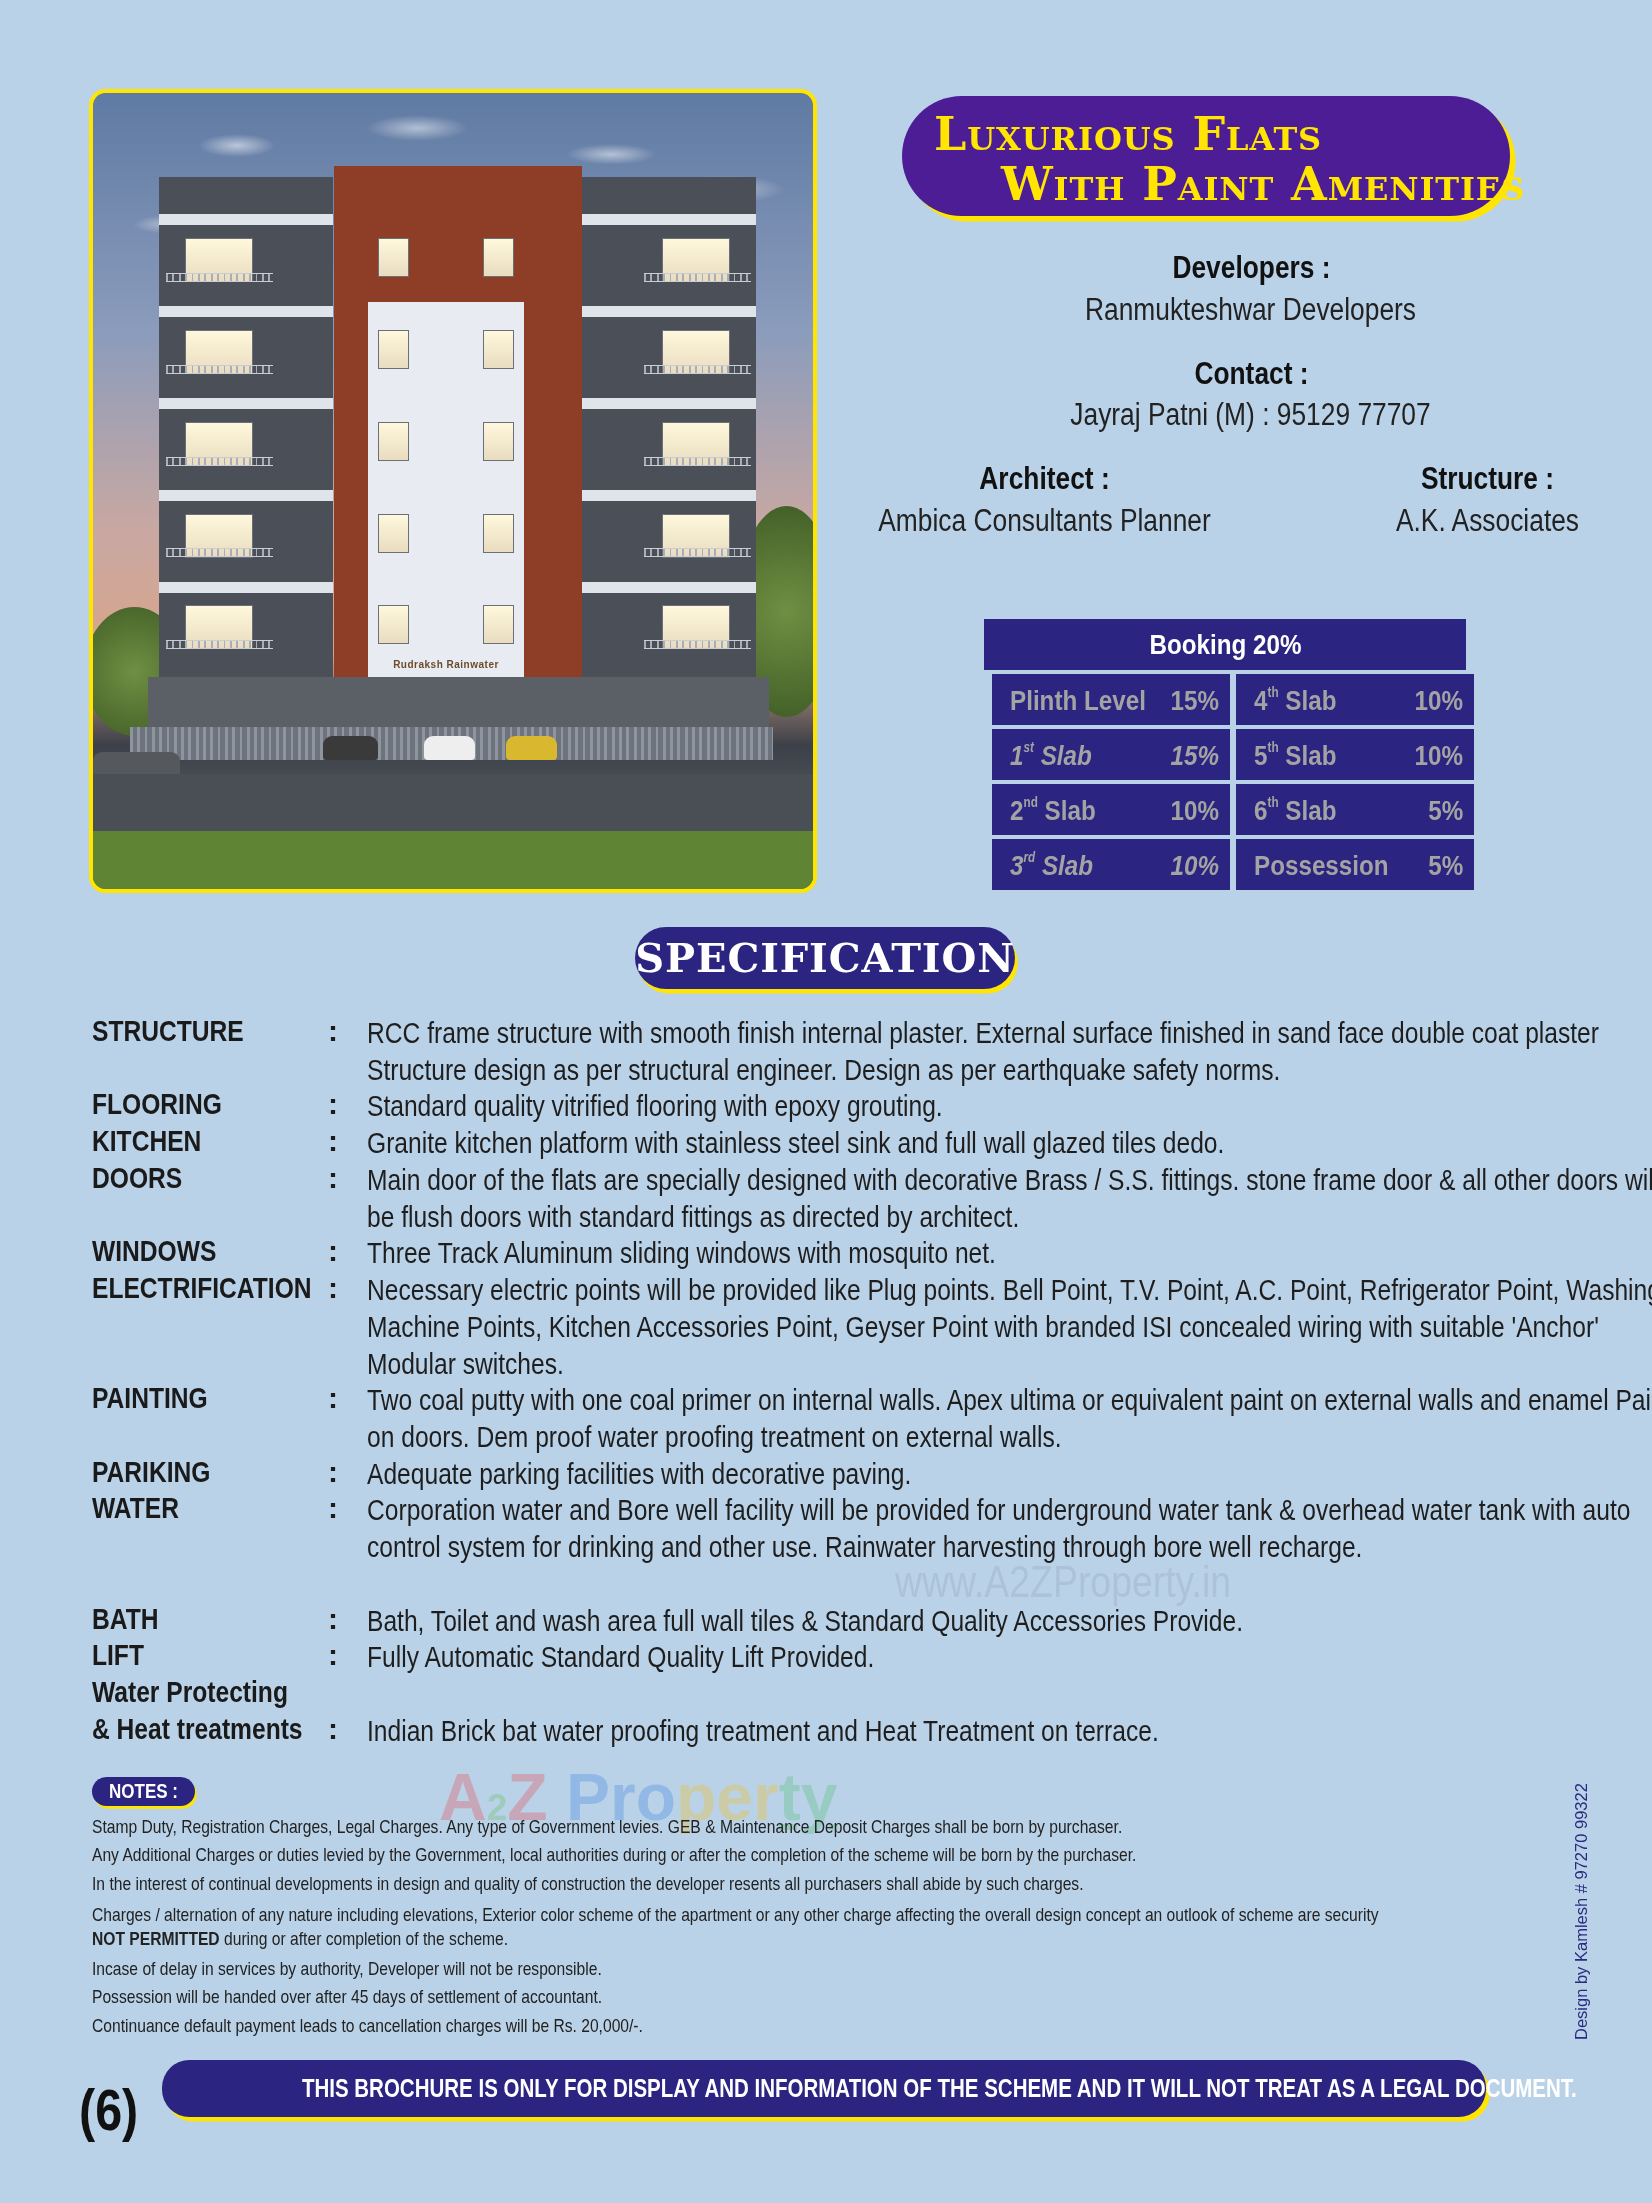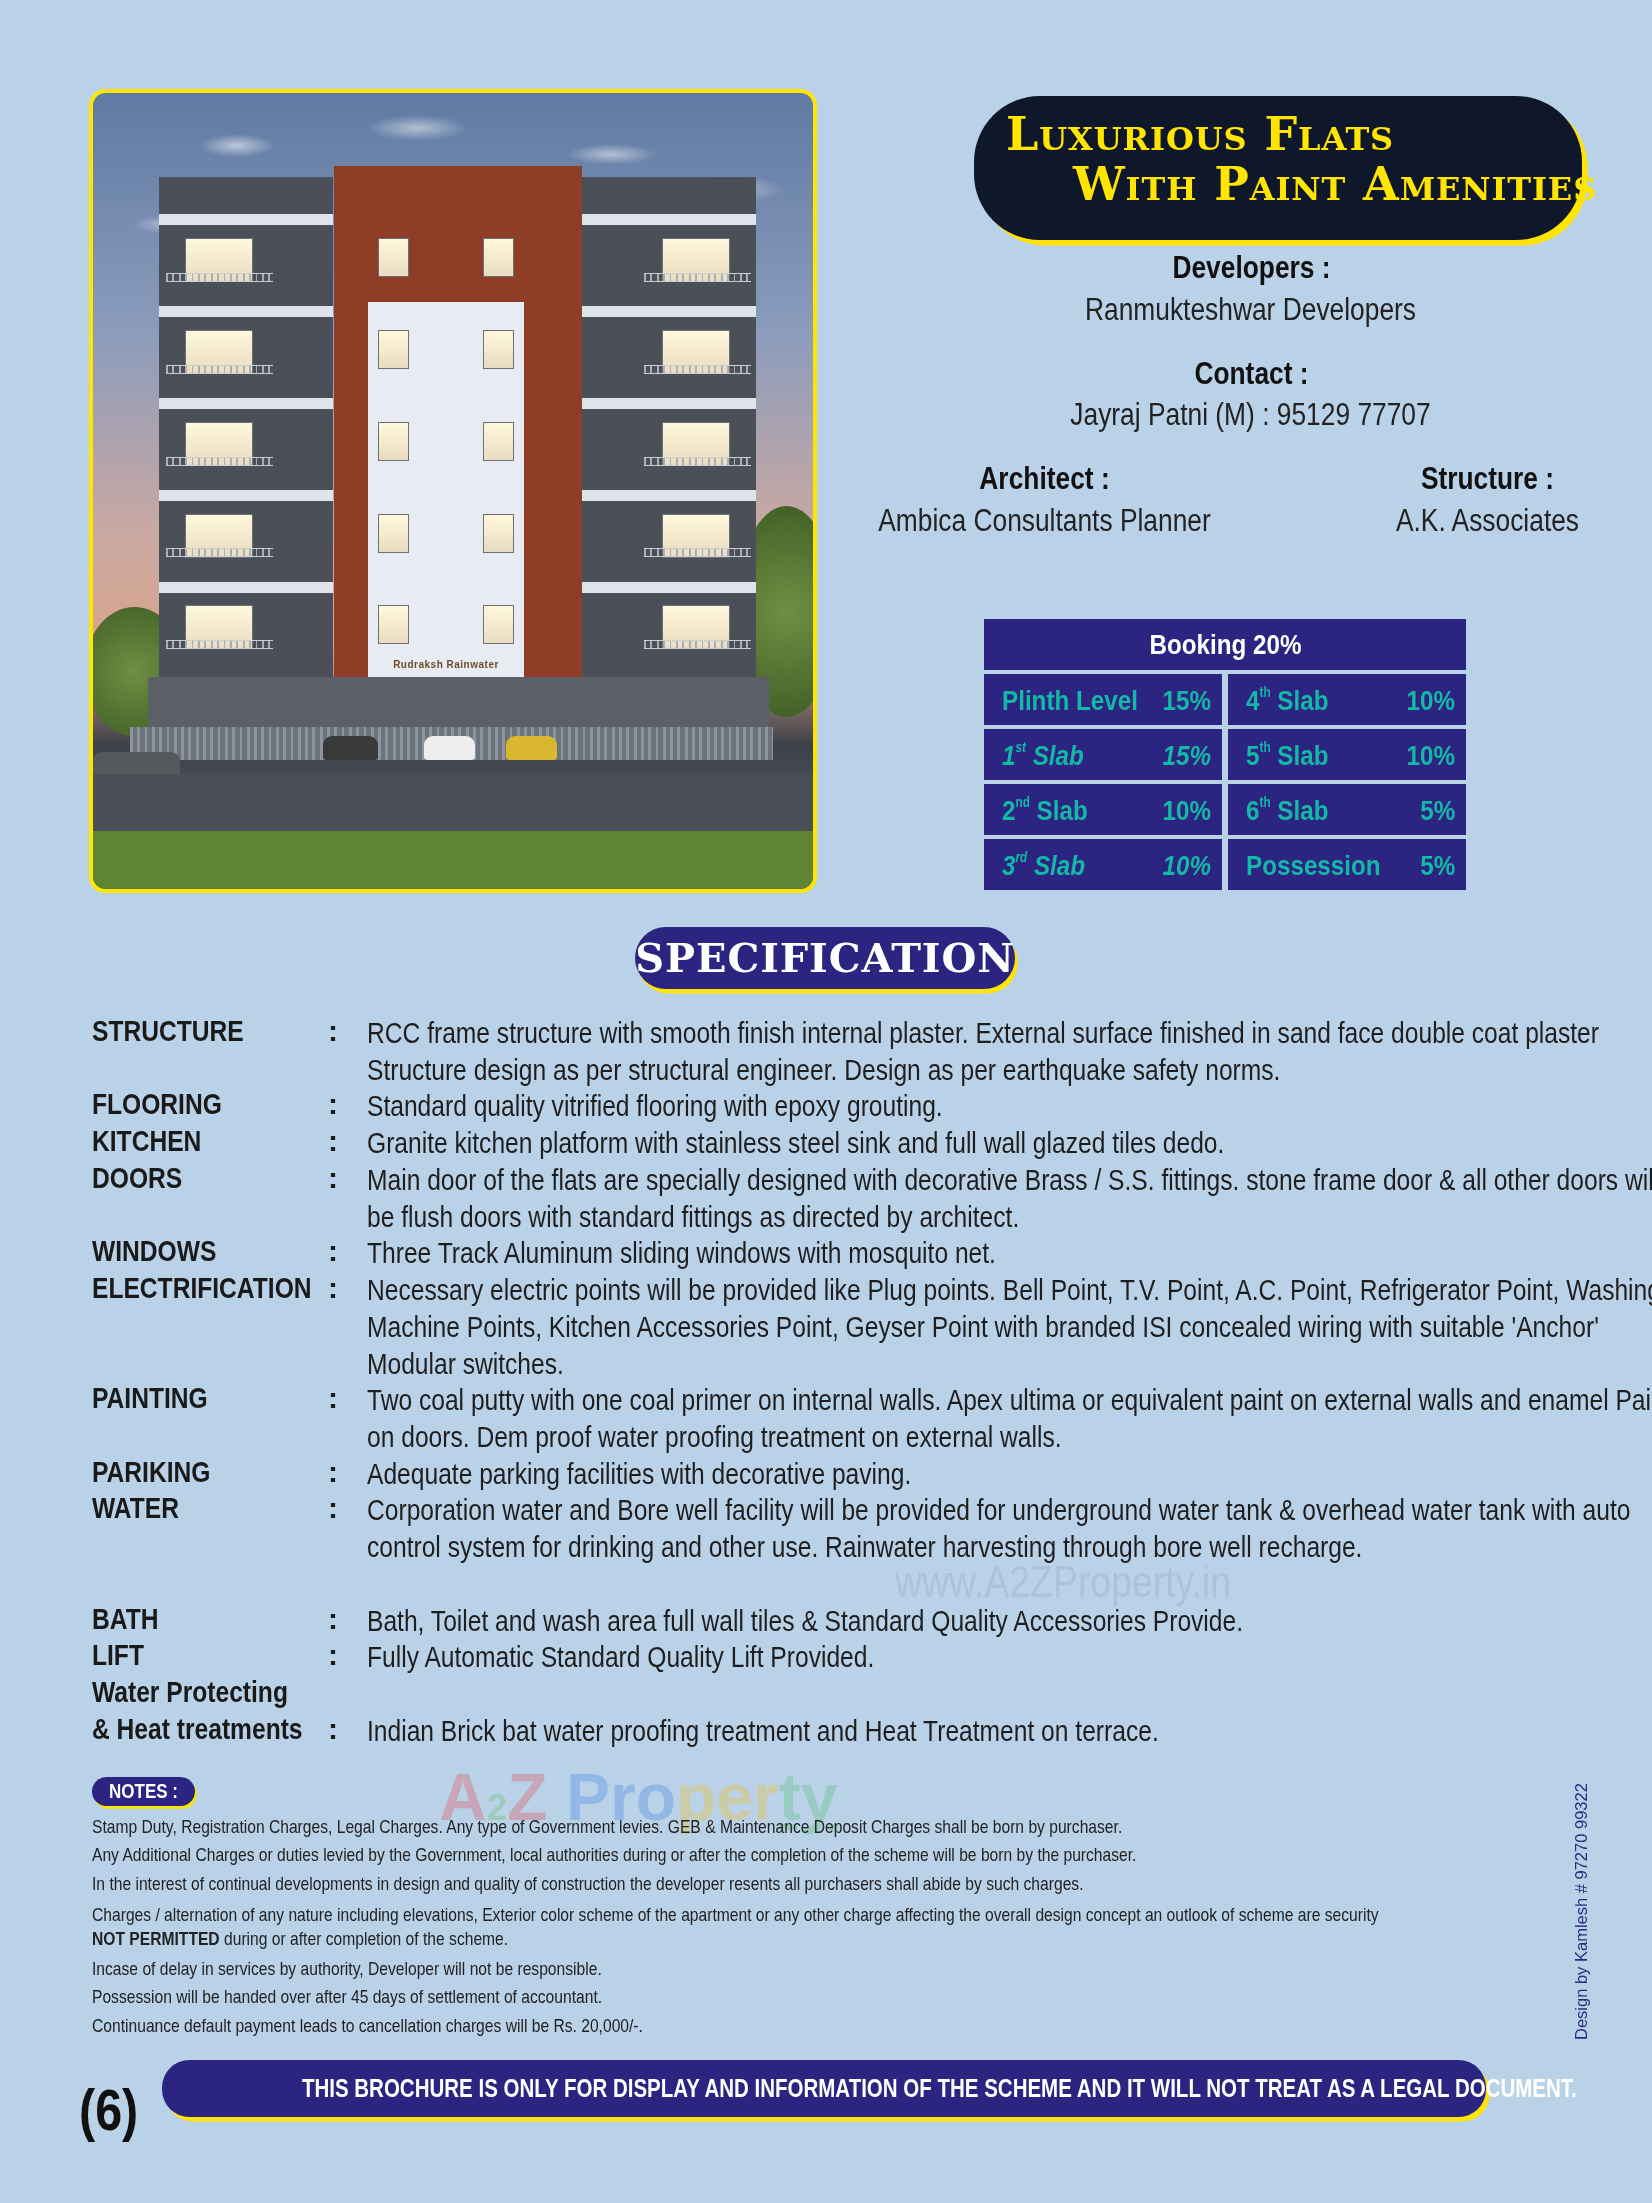--- a/index.html
+++ b/index.html
@@ -39,22 +39,22 @@
   .parking { position:absolute; left:55px; top:584px; width:621px; height:64px; background:#5b5f66; }
   .fence { position:absolute; left:37px; top:634px; width:643px; height:33px;
           background:repeating-linear-gradient(90deg,#8f959e 0 2.8px,#6d737c 2.8px 7.3px); }
   .car { position:absolute; height:24px; border-radius:9.2px 9.2px 3.7px 3.7px; }
   .road { position:absolute; left:0; top:681px; width:100%; height:57px; background:#4a4e55; }
   .grass { position:absolute; left:0; top:738px; width:100%; height:64px; background:#5f8433; }
   .tree { position:absolute; border-radius:50%; background:radial-gradient(circle,#6f8f43,#3f5d25); }
 
   
   .title-badge {
-    position:absolute; left:974px; top:96px; width:608px; height:144px;
-    background:#0f172a; border-radius:66px; box-shadow:5.5px 5.5px 0 #ffe500;
+    position:absolute; left:902px; top:96px; width:608px; height:120px;
+    background:#4c1d95; border-radius:66px; box-shadow:5.5px 5.5px 0 #ffe500;
   }
   .title-line1, .title-line2 {
     position:absolute; color:#ffe500; font-family:"DejaVu Serif", serif; font-weight:bold;
     font-variant:small-caps; letter-spacing:0.9px; white-space:nowrap;
   }
   .title-line1 { left:32px; top:11px; font-size:46px; }
   .title-line2 { left:99px; top:61px; font-size:46px; }
 
   
   .info-label, .info-value { position:absolute; text-align:center; white-space:nowrap; }
@@ -63,22 +63,22 @@
 
   
   .pay {
     position:absolute; left:984px; top:564px; width:482px; height:331px;
   }
   .pay-row { position:absolute; left:0; width:482px; background:#2b2480; }
   .pay-title { top:0; height:51px; color:#ffe500; font-weight:bold; font-size:39px; text-align:center; line-height:51px; }
   .pay-title span, .pay-booking span { display:inline-block; transform:scaleX(.85); }
   .pay-booking { top:55px; height:51px; color:#fff; font-weight:bold; font-size:28.5px; text-align:center; line-height:51px; }
   .pay-cell {
-    position:absolute; width:238px; height:51px; background:#2b2480; color:#14b8a6; font-weight:bold; font-size:28.5px;
-    line-height:53px; box-sizing:border-box; padding:0 11px 0 18.4px;
+    position:absolute; width:238px; height:51px; background:#2b2480; color:#a3a3a3; font-weight:bold; font-size:28.5px;
+    line-height:53px; box-sizing:border-box; padding:0 11px 0 18.4px;margin-left:8px;
   }
   .pay-cell .lbl { position:absolute; left:18.4px; top:0; transform:scaleX(.85); transform-origin:left; white-space:nowrap; }
   .pay-cell .pct { position:absolute; right:11px; top:0; transform:scaleX(.85); transform-origin:right; }
   .pay-cell sup { font-size:13.8px; vertical-align:13px; line-height:0; }
 
   
   .spec-badge {
     position:absolute; left:635px; top:927px; width:380px; height:62px;
     background:#2b2480; border-radius:31px; box-shadow:2.8px 4.6px 0 #ffe500;
     color:#fff; font-family:"DejaVu Serif", serif; font-weight:bold; font-size:40px;

